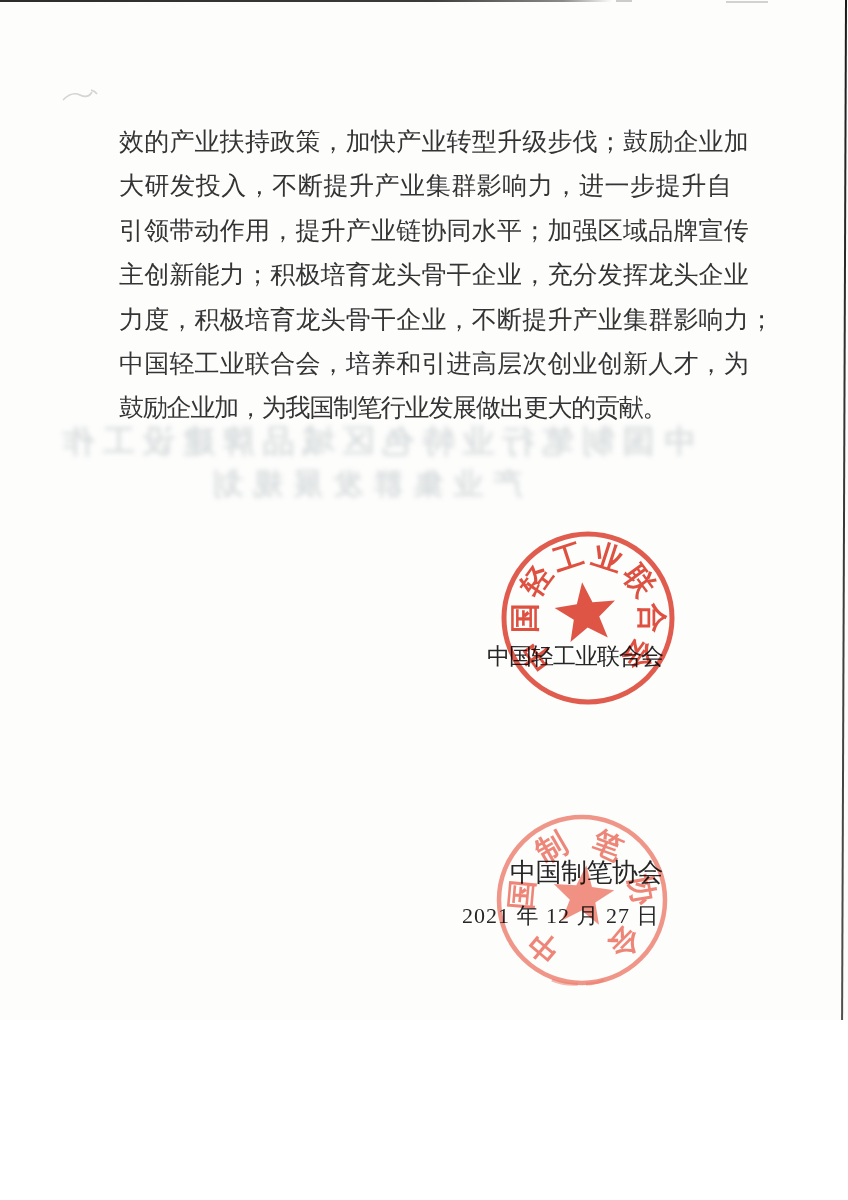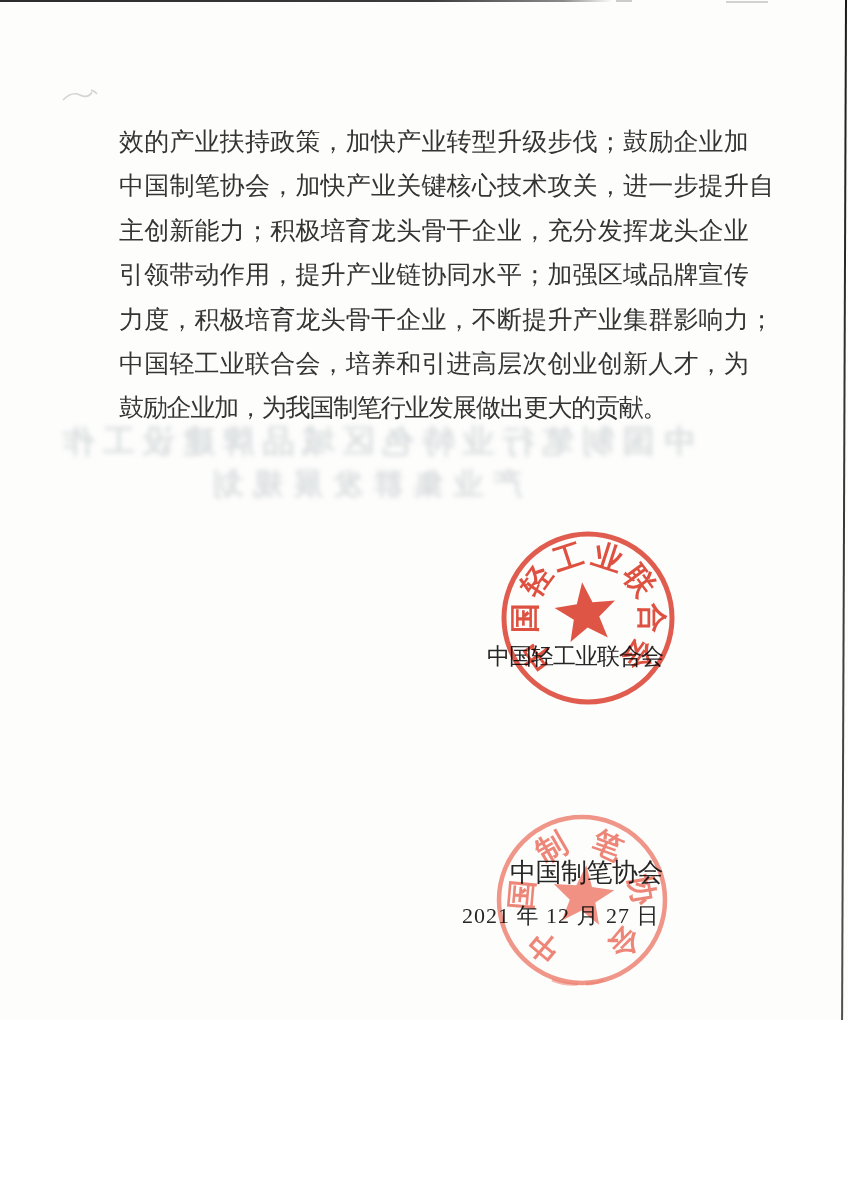--- a/index.html
+++ b/index.html
@@ -67,23 +67,23 @@
   <div class="scan-top"></div>
   <div class="scan-top-frag1"></div>
   <div class="scan-top-frag2"></div>
   <div class="scan-right"></div>
   <svg class="stray-mark" width="60" height="40" viewBox="0 0 60 40">
     <path d="M8,22 q9,-9 17,-5 t12,-3 M36,12 q4,1 6,4" stroke="#c9c9c9" stroke-width="1.6" fill="none" opacity="0.8"></path>
   </svg>
 
   <div class="body-text">
     <div class="line">效的产业扶持政策，加快产业转型升级步伐；鼓励企业加</div>
-    <div class="line">中国制笔协会，加快产业关键核心技术攻关，进一步提升自</div>
+    <div class="line">大研发投入，不断提升产业集群影响力，进一步提升自</div>
+    <div class="line">引领带动作用，提升产业链协同水平；加强区域品牌宣传</div>
     <div class="line">主创新能力；积极培育龙头骨干企业，充分发挥龙头企业</div>
-    <div class="line">引领带动作用，提升产业链协同水平；加强区域品牌宣传</div>
     <div class="line">力度，积极培育龙头骨干企业，不断提升产业集群影响力；</div>
     <div class="line">中国轻工业联合会，培养和引进高层次创业创新人才，为</div>
     <div class="line last">鼓励企业加，为我国制笔行业发展做出更大的贡献。</div>
   </div>
 
   <div class="ghost ghost1">中国制笔行业特色区域品牌建设工作</div>
   <div class="ghost ghost2">产业集群发展规划</div>
 
   <div class="sig sig-org1">中国轻工业联合会</div>
   <div class="sig sig-org2">中国制笔协会</div>

